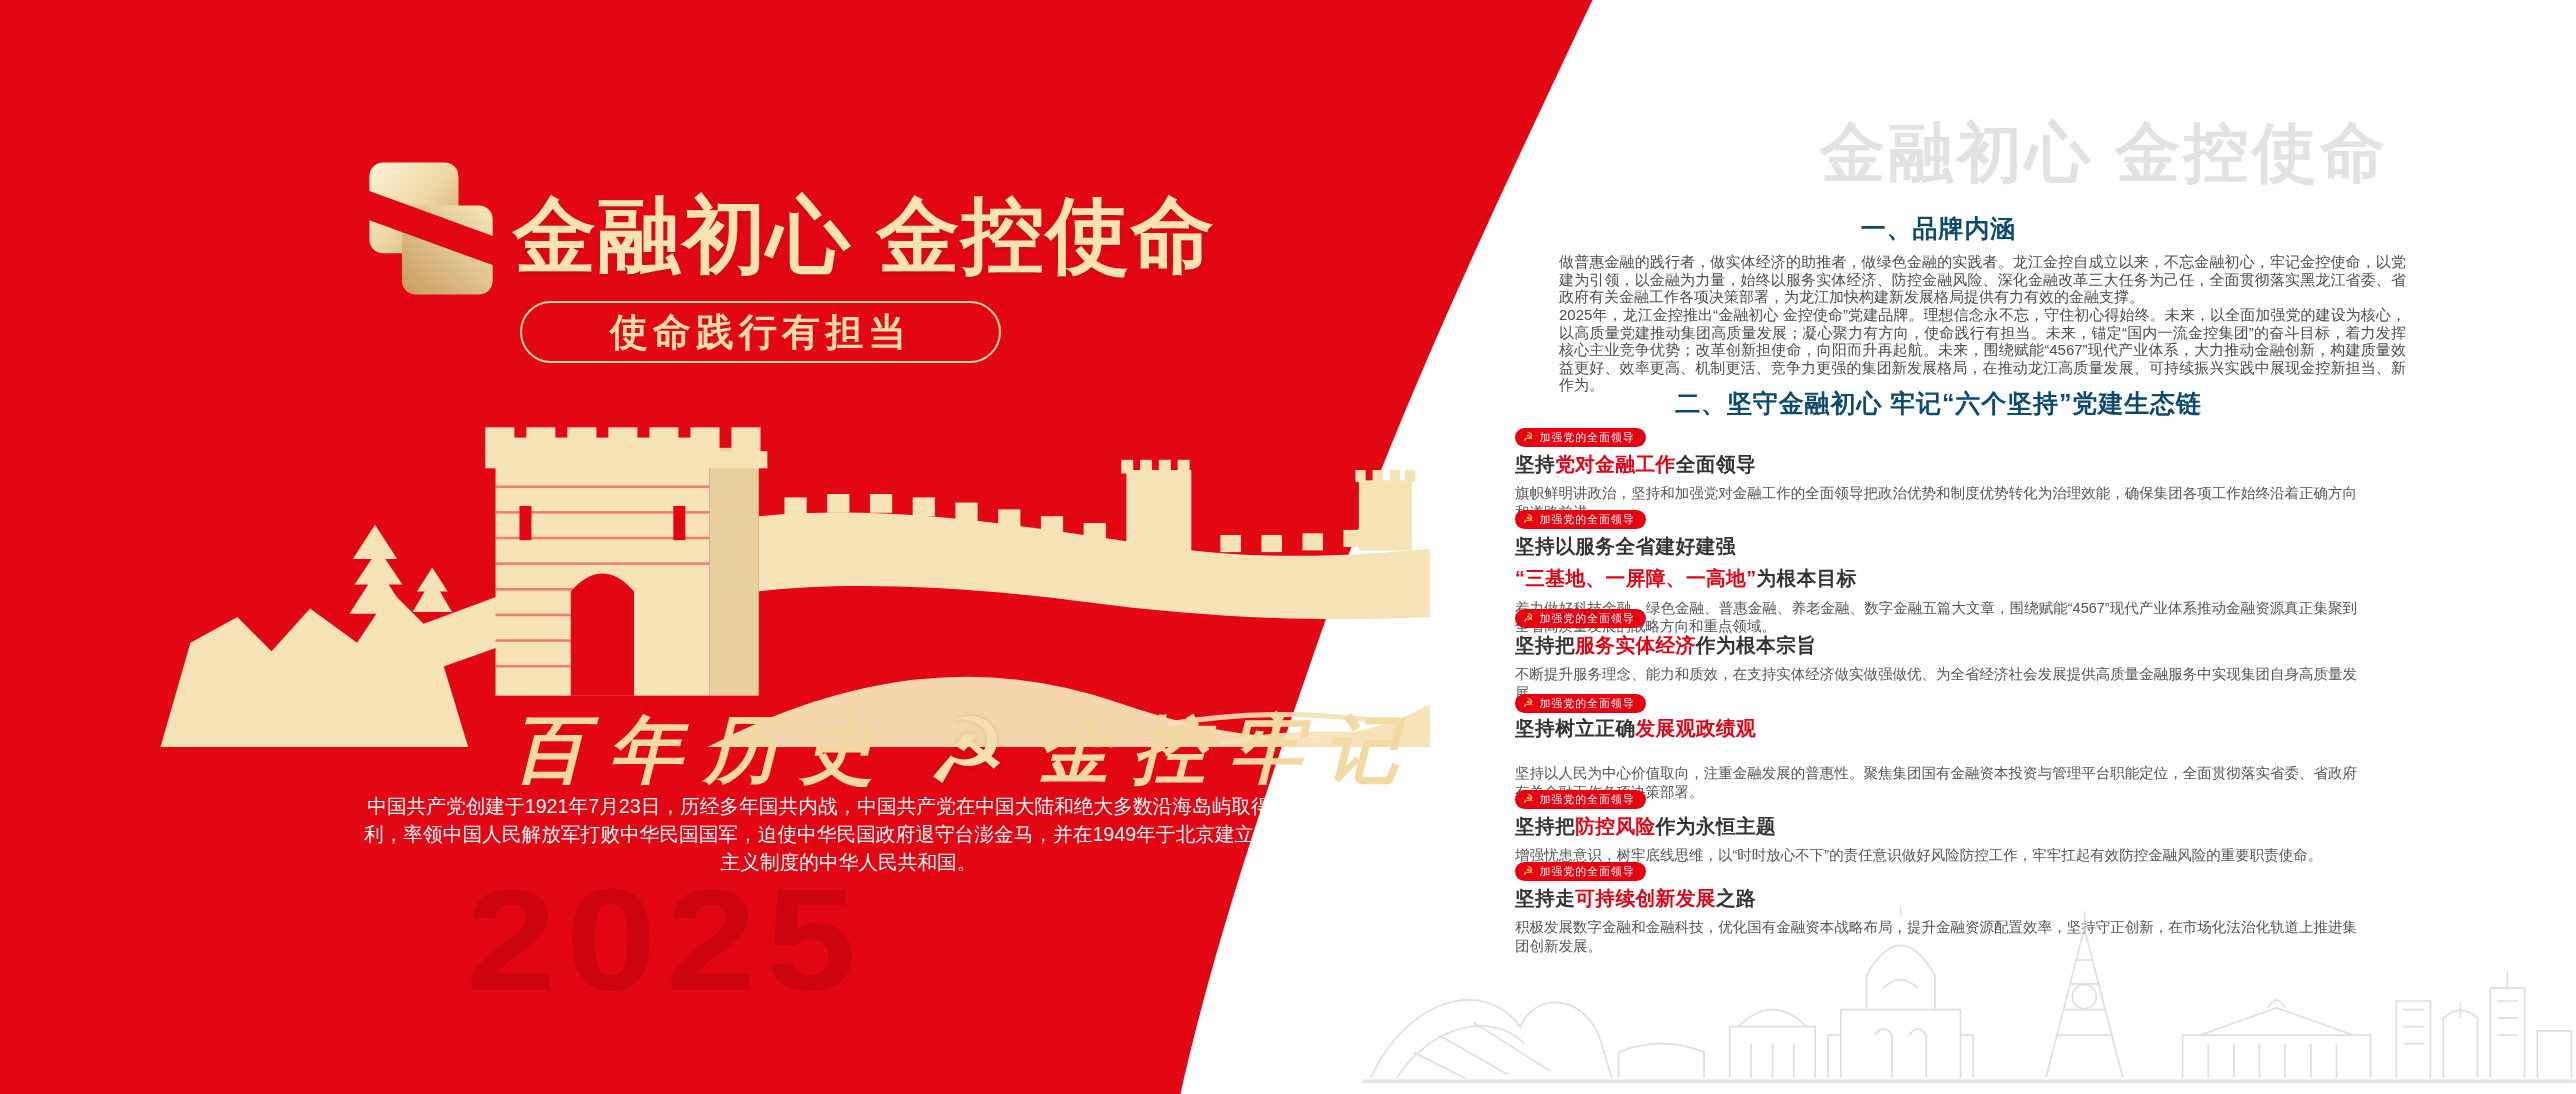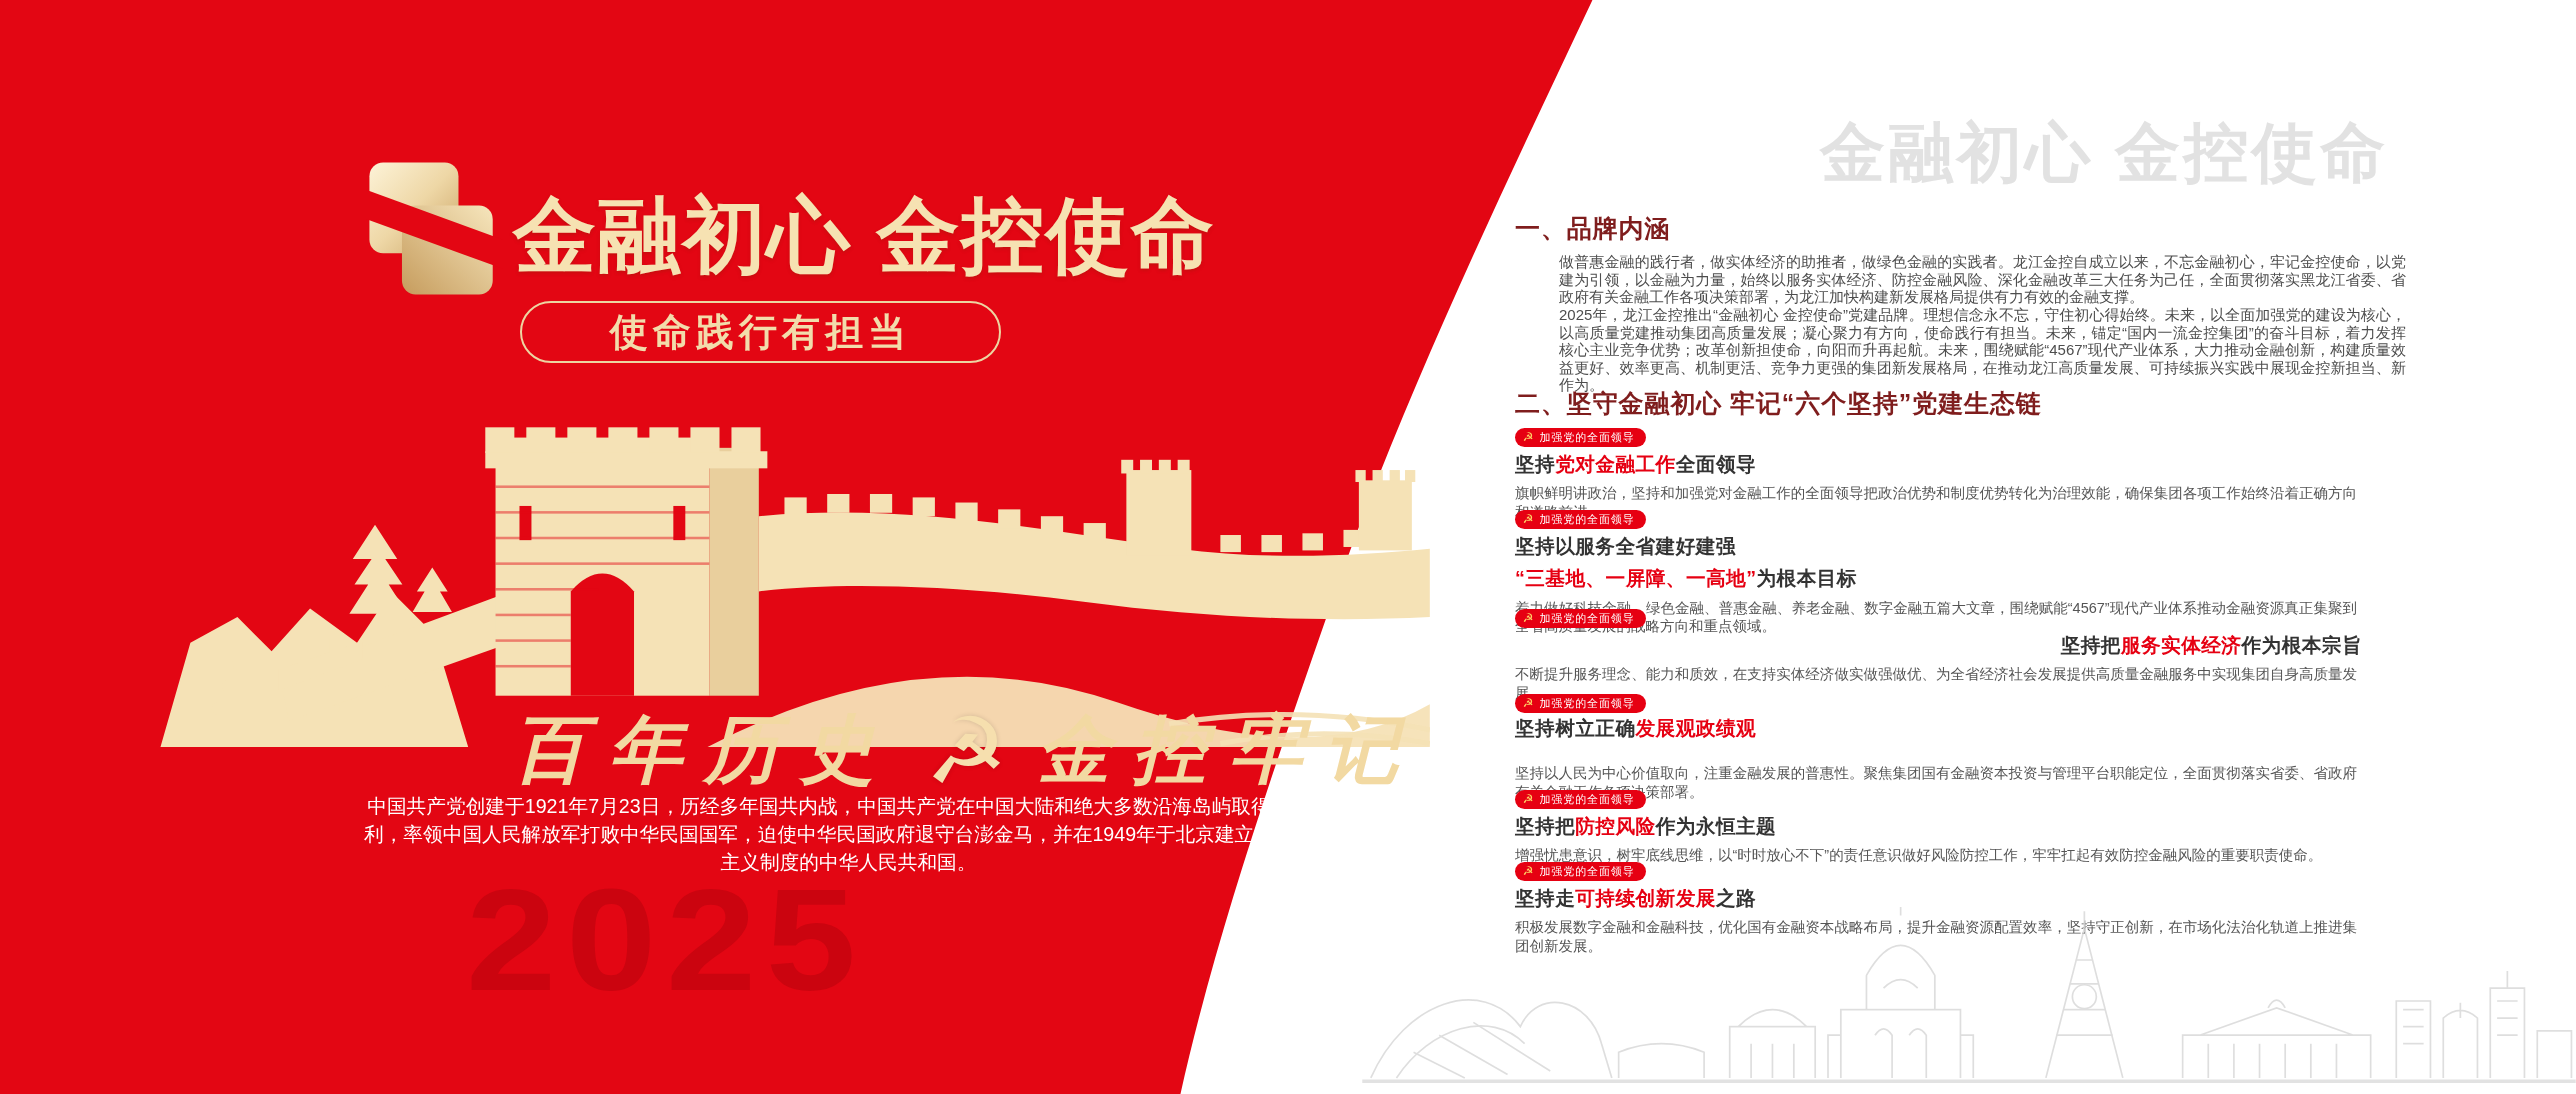--- a/index.html
+++ b/index.html
@@ -23,21 +23,21 @@
   .calli-emblem{font-size:92px;line-height:1;color:#f6dfae;text-shadow:0 0 5.1px rgba(0,0,0,.15);}
   .history-text{left:363px;top:792px;width:971px;text-align:center;color:#ffffff;
     font-size:19.7px;line-height:28px;}
   .year-mark{left:466px;top:857px;font-size:145px;font-weight:800;letter-spacing:8.6px;
     color:#c7040f;opacity:.85;transform:scaleX(1.12);transform-origin:left;}
 
   
   .wm-title{left:1779px;top:109px;width:684px;text-align:left;font-size:65px;font-weight:700;
     letter-spacing:3.4px;color:#e2e2e2;white-space:nowrap;}
   .rcol{left:1515px;width:847px;}
-  .sec-heading{font-size:25px;font-weight:700;color:#7f1d1d;letter-spacing:0.9px;}
+  .sec-heading{font-size:25px;font-weight:700;color:#0c4a6e;letter-spacing:0.9px;text-align:center;}
   .para{font-size:15px;line-height:17.6px;color:#4d4d4d;text-align:justify;margin-left:44px;}
   .tenet-badge{display:inline-flex;align-items:center;gap:5.1px;background:#e60012;
     color:#fff;border-radius:854px;padding:1.7px 11px 2.6px 7.7px;font-size:11px;letter-spacing:0.9px;}
   .tenet-badge .pe{color:#ffd768;font-size:12px;line-height:1;}
   .tenet-title{font-size:19.7px;font-weight:700;color:#333;letter-spacing:0.4px;}
   .tenet-title .hl{color:#e60012;}
   .tenet-title .lead:empty{display:none;}
   .tenet-title .lead{display:block;margin-bottom:5.1px;}
   .tenet-body{font-size:14.5px;line-height:18.4px;color:#555;text-align:justify;width:842px;}
 </style>
@@ -183,21 +183,21 @@
       </span>
     <div class="tenet-title" style="margin-top:3.4px;"><span class="lead">坚持以服务全省建好建强</span><span></span><span class="hl">“三基地、一屏障、一高地”</span><span>为根本目标</span></div>
     <div class="tenet-body" style="margin-top:6.8px;">着力做好科技金融、绿色金融、普惠金融、养老金融、数字金融五篇大文章，围绕赋能“4567”现代产业体系推动金融资源真正集聚到全省高质量发展的战略方向和重点领域。</div>
   </div>
 
   <div class="abs rcol" style="top:609px;">
     <span class="tenet-badge">
         <span class="pe">☭</span>
         <span>加强党的全面领导</span>
       </span>
-    <div class="tenet-title" style="margin-top:3.4px;text-align:right;"><span>坚持把</span><span class="hl">服务实体经济</span><span>作为根本宗旨</span></div>
+    <div class="tenet-title" style="margin-top:3.4px;"><span>坚持把</span><span class="hl">服务实体经济</span><span>作为根本宗旨</span></div>
     <div class="tenet-body" style="margin-top:6.8px;">不断提升服务理念、能力和质效，在支持实体经济做实做强做优、为全省经济社会发展提供高质量金融服务中实现集团自身高质量发展。</div>
   </div>
 
   <div class="abs rcol" style="top:694px;">
     <span class="tenet-badge">
         <span class="pe">☭</span>
         <span>加强党的全面领导</span>
       </span>
     <div class="tenet-title" style="margin-top:2px;"><span>坚持树立正确</span><span class="hl">发展观政绩观</span><span></span></div>
     <div class="tenet-body" style="margin-top:22px;">坚持以人民为中心价值取向，注重金融发展的普惠性。聚焦集团国有金融资本投资与管理平台职能定位，全面贯彻落实省委、省政府有关金融工作各项决策部署。</div>

